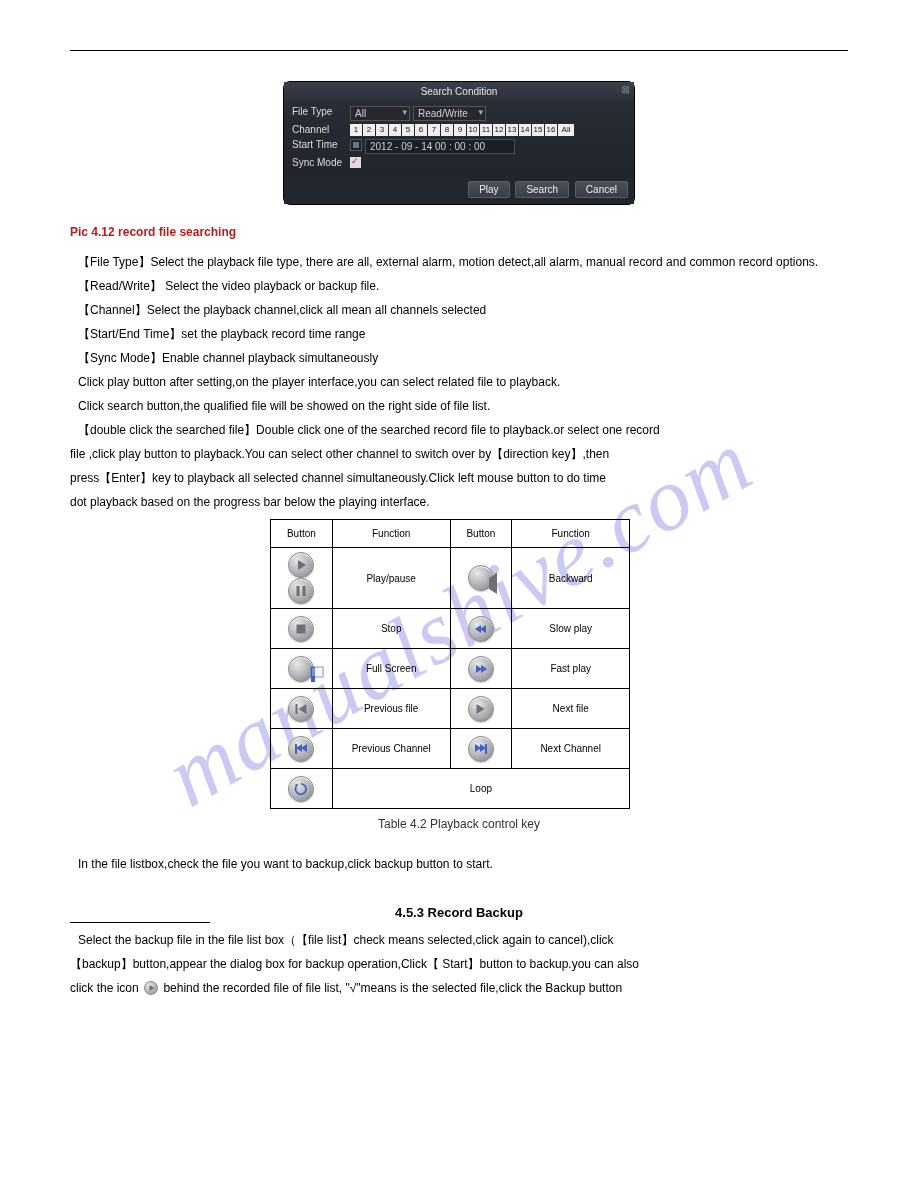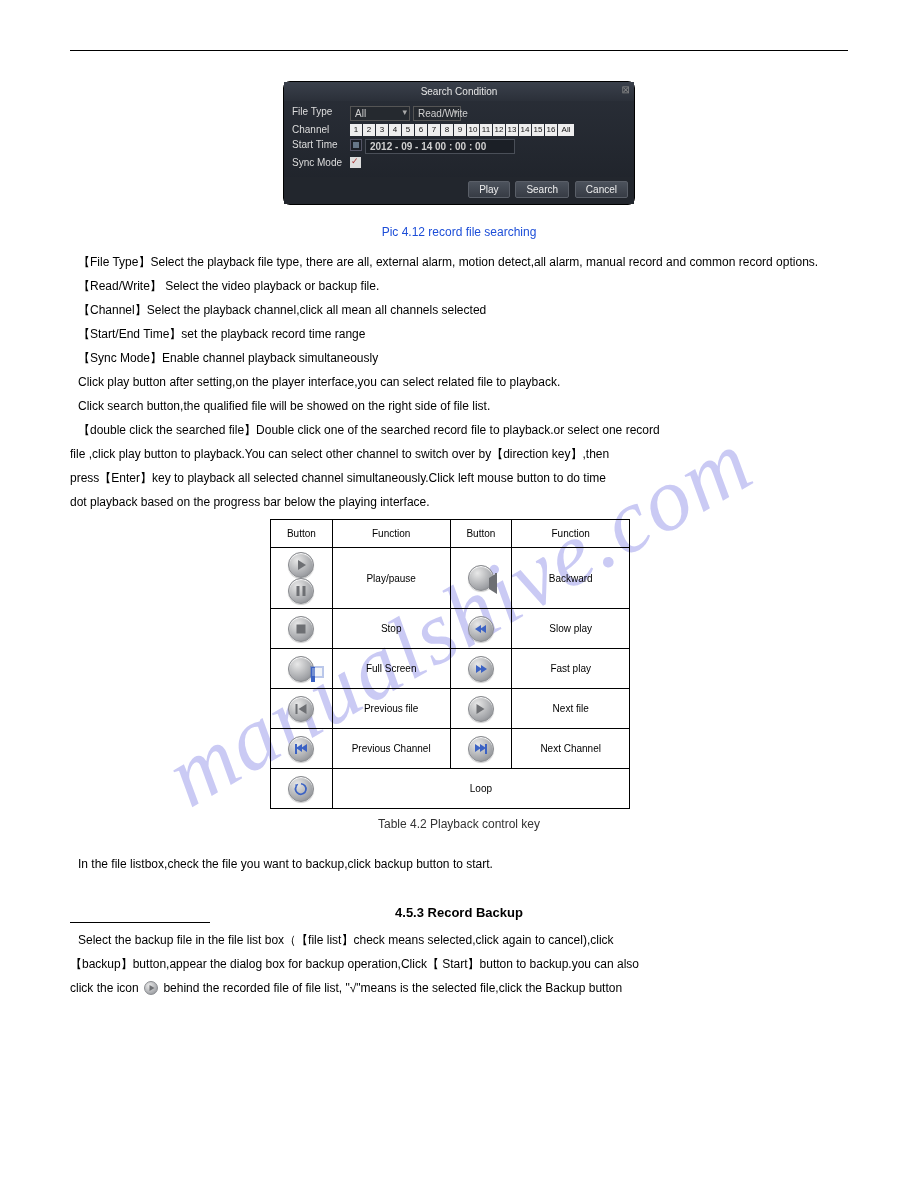--- a/index.html
+++ b/index.html
@@ -98,21 +98,20 @@
     width: 6px; height: 6px;
     background: #678;
   }
   .dinput {
     background: #1b1f26;
     color: #cfcfcf;
     border: 1px solid #4a4f58;
     padding: 1px 4px;
     font-size: 10px;
     width: 150px;
-    font-weight: bold;
   }
   .dcheck {
     width: 11px; height: 11px;
     background: #ddd;
     display: inline-block;
     position: relative;
   }
   .dcheck::after {
     content: "✓";
     color: #a33;
@@ -129,23 +128,24 @@
     display: inline-block;
     background: linear-gradient(#4c525c, #373c45);
     color: #eee;
     padding: 2px 10px;
     margin-left: 3px;
     font-size: 10px;
     border: 1px solid #5a5f68;
     border-radius: 2px;
   }
   .fig-caption {
-    text-align: center;
+    text-align: left;
     margin: 4px 0 14px;
-    color: #1d4ed8;
+    color: #b91c1c;
+    font-weight: bold;
   }
   .body-text { font-size: 12px; line-height: 1.5; margin: 6px 0; }
   .indent { margin-left: 8px; }
   .ctrl-table {
     border-collapse: collapse;
     margin: 8px 0 8px 200px;
     width: 360px;
   }
   .ctrl-table td, .ctrl-table th {
     border: 1.2px solid #000;
@@ -246,21 +246,21 @@
   <div class="dialog-wrap">
     <div class="dialog">
       <div class="dialog-title">
         <span>Search Condition</span>
         <span class="dialog-close">⊠</span>
       </div>
       <div class="dialog-body">
         <div class="drow">
           <span class="dlabel">File Type</span>
           <span class="dselect" style="width:60px">All</span>
-          <span class="dselect" style="width:48px">Read/Write</span>
+          <span class="dselect" style="width:73px">Read/Write</span>
         </div>
         <div class="drow">
           <span class="dlabel">Channel</span>
           <span class="chboxes">
             <span class="chbox">1</span>
             <span class="chbox">2</span>
             <span class="chbox">3</span>
             <span class="chbox">4</span>
             <span class="chbox">5</span>
             <span class="chbox">6</span>

